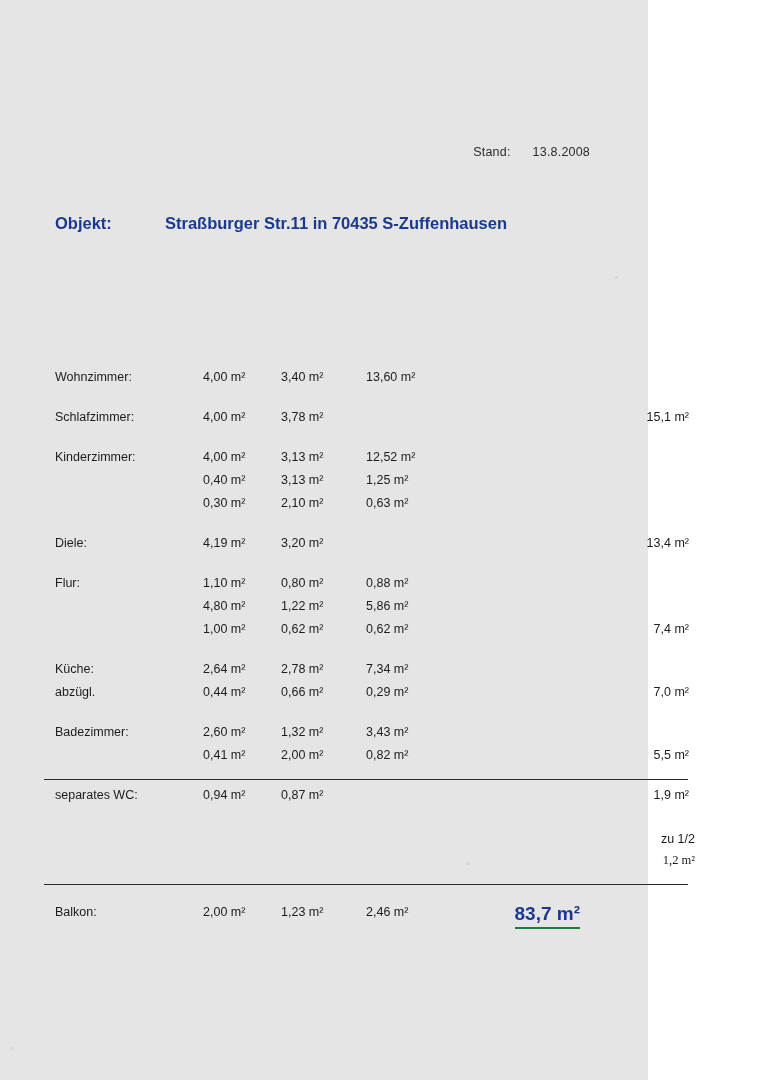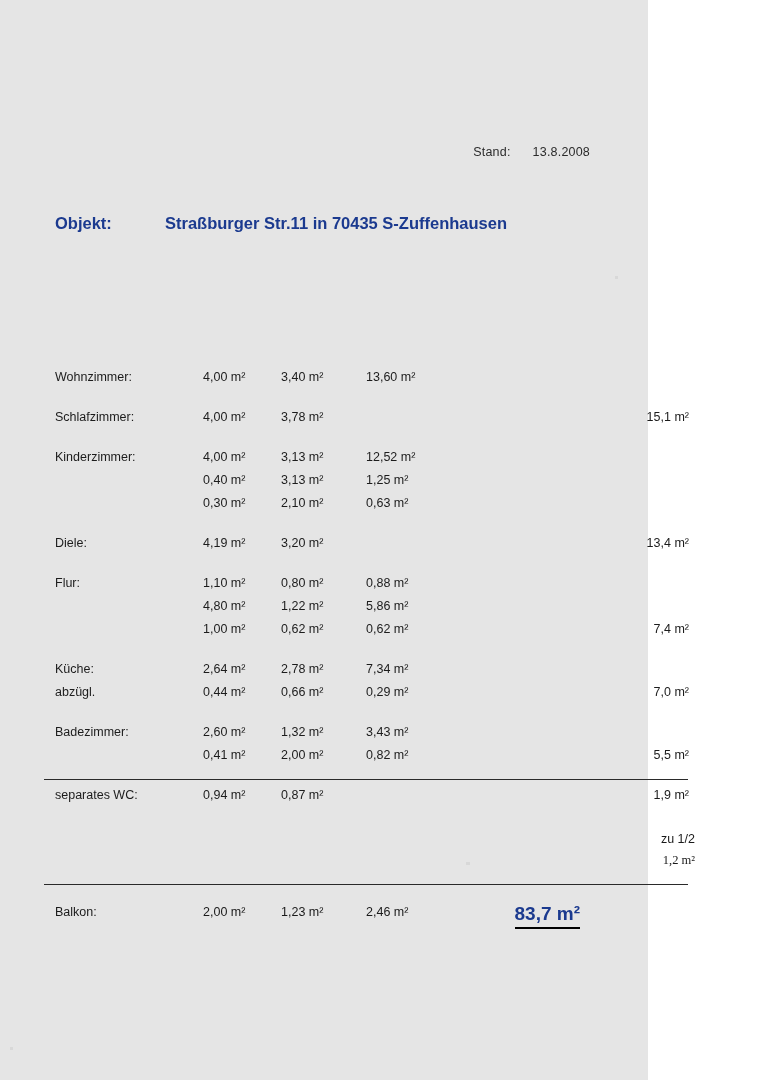--- a/index.html
+++ b/index.html
@@ -155,21 +155,21 @@
     font-family: Liberation Serif, serif;
   }
 
   .grandtotal {
     position: absolute;
     top: 903px;
     right: 68px;
     font-size: 19px;
     font-weight: bold;
     color: #1b3a8f;
-    border-bottom: 2px solid #000000;
+    border-bottom: 2px solid #15803d;
     padding-bottom: 2px;
     white-space: nowrap;
   }
 
   
   .speck {
     position: absolute;
     background: #d8d8d8;
   }
 </style>

